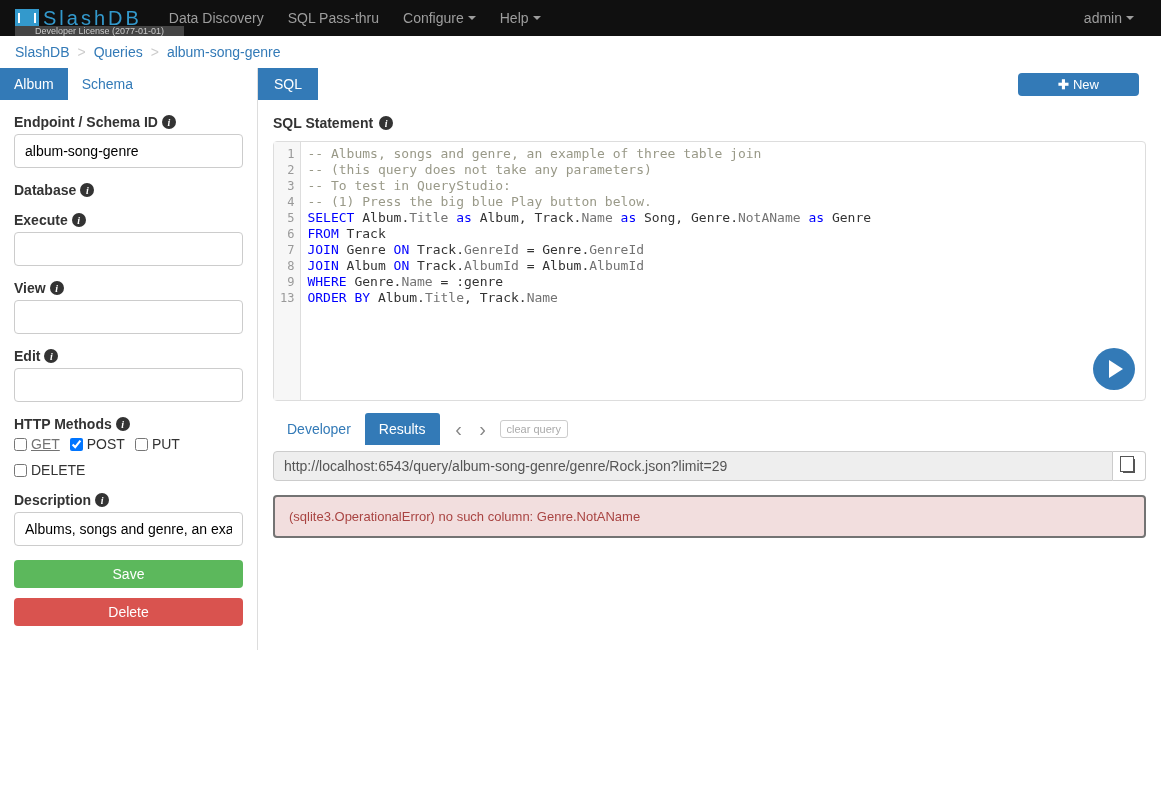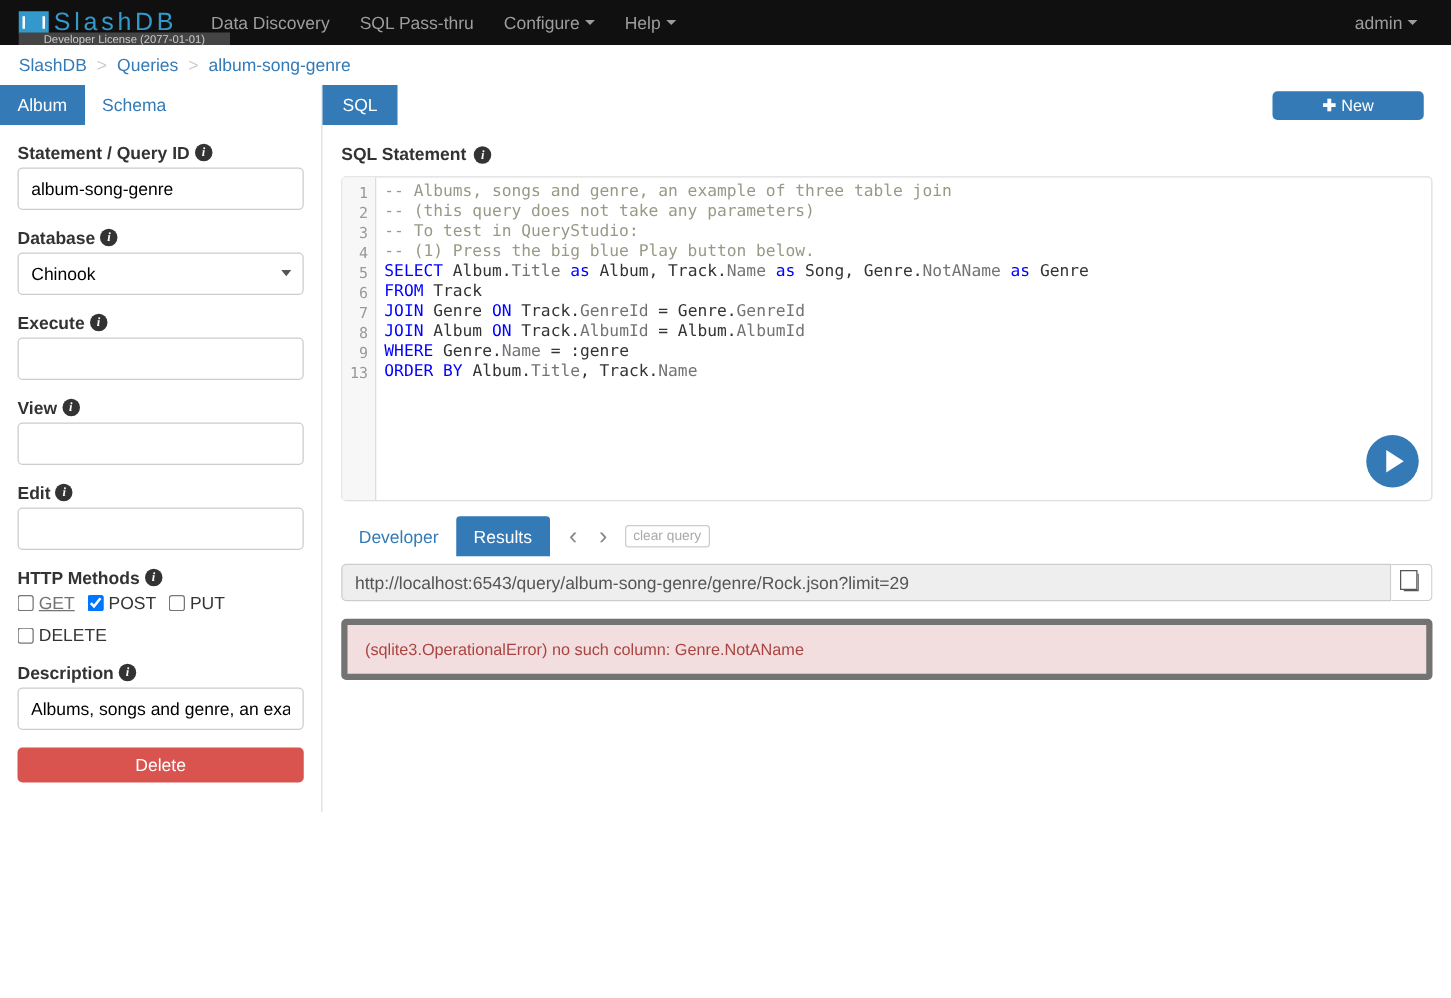--- a/index.html
+++ b/index.html
@@ -35,21 +35,21 @@
 .method-get { color: #737373; text-decoration: underline; }
 .btn { display: block; width: 100%; padding: 6px 12px; border: none; border-radius: 4px; color: #fff; font-size: 14px; cursor: pointer; margin-bottom: 10px; text-align: center; }
 .btn-success { background: #5cb85c; }
 .btn-danger { background: #d9534f; }
 .content { flex: 1; padding: 0; }
 .content-tabs { display: flex; align-items: center; padding-right: 22px; }
 .content-tabs .tab { padding: 8px 16px; }
 .btn-new { background: #337ab7; color: #fff; border: none; border-radius: 4px; padding: 4px 40px; font-size: 13px; cursor: pointer; display: flex; align-items: center; gap: 4px; }
 .plus-icon { font-weight: bold; }
 .content-body { padding: 15px; }
-.sql-label { font-weight: 700; font-size: 14px; display: flex; align-items: flex-end; gap: 6px; margin-bottom: 10px; }
+.sql-label { font-weight: 700; font-size: 14px; display: flex; align-items: center; gap: 6px; margin-bottom: 10px; }
 .editor { border: 1px solid #ddd; border-radius: 4px; position: relative; height: 260px; font-family: Menlo, Monaco, Consolas, monospace; font-size: 13px; display: flex; }
 .gutter { background: #f7f7f7; border-right: 1px solid #ddd; padding: 4px 6px; text-align: right; color: #999; user-select: none; line-height: 16px; font-size: 12px; }
 .gutter div { height: 16px; }
 .code { padding: 4px 6px; line-height: 16px; white-space: pre; flex: 1; }
 .code-line { height: 16px; }
 .c-comment { color: #999988; }
 .c-kw { color: #0000ff; }
 .c-prop { color: #737373; }
 .play-btn { position: absolute; bottom: 10px; right: 10px; width: 42px; height: 42px; border-radius: 50%; background: #337ab7; display: flex; align-items: center; justify-content: center; cursor: pointer; }
 .play-btn::before { content: ""; width: 0; height: 0; border-left: 14px solid #fff; border-top: 9px solid transparent; border-bottom: 9px solid transparent; margin-left: 3px; }
@@ -58,21 +58,21 @@
 .result-tabs .rtab.active { background: #337ab7; color: #fff; border-radius: 3px 3px 0 0; }
 .nav-arrows { display: flex; gap: 2px; margin-left: 8px; }
 .arrow { width: 22px; height: 22px; display: flex; align-items: center; justify-content: center; color: #888; cursor: pointer; font-size: 20px; }
 .clear-sort { border: 1px solid #ccc; background: #fff; color: #aaa; font-size: 11px; padding: 2px 6px; border-radius: 3px; margin-left: 6px; cursor: pointer; }
 .status-badge { margin-left: auto; background: #eee; padding: 8px 12px; font-size: 13px; font-weight: 700; color: #333; }
 .url-bar { display: flex; margin-top: 6px; }
 .url-input { flex: 1; padding: 6px 10px; border: 1px solid #ccc; border-radius: 4px 0 0 4px; background: #eee; color: #555; font-size: 14px; }
 .copy-btn { border: 1px solid #ccc; border-left: none; background: #fff; padding: 0 10px; border-radius: 0 4px 4px 0; cursor: pointer; display: flex; align-items: center; }
 .copy-icon { width: 12px; height: 14px; border: 1px solid #555; position: relative; }
 .copy-icon::before { content: ""; position: absolute; width: 12px; height: 14px; border: 1px solid #555; top: -4px; left: -4px; background: #fff; }
-.error-box { margin-top: 14px; background: #f2dede; border: 5px solid #737373; color: #a94442; padding: 12px 14px; border-radius: 4px; font-size: 13px; }
+.error-box { margin-top: 14px; background: #f2dede; border: 2px solid #737373; color: #a94442; padding: 12px 14px; border-radius: 4px; font-size: 13px; }
 </style>
 </head>
 <body>
 
 <div class="navbar">
   <div class="logo">
     <span class="logo-icon"></span>
     <span class="logo-text">SlashDB</span>
     <span class="license">Developer License (2077-01-01)</span>
   </div>
@@ -103,33 +103,30 @@
 
 <div class="main">
   <div class="sidebar">
     <div class="tabs">
       <div class="tab active">Album</div>
       <div class="tab">Schema</div>
     </div>
     <div class="sidebar-body">
       <div class="form-group">
         <div class="form-label">
-            <span>Statement / Query ID</span>
+            <span>Endpoint / Schema ID</span>
             <span class="info-icon">i</span>
           </div>
         <input class="form-control" value="album-song-genre" style="">
       </div>
       <div class="form-group">
         <div class="form-label">
             <span>Database</span>
             <span class="info-icon">i</span>
           </div>
-        <div class="select-wrap">
-          <select class="form-control"><option>Chinook</option></select>
-        </div>
       </div>
       <div class="form-group">
         <div class="form-label">
             <span>Execute</span>
             <span class="info-icon">i</span>
           </div>
         <input class="form-control" value="" style="">
       </div>
       <div class="form-group">
         <div class="form-label">
@@ -169,20 +166,21 @@
             </label>
         </div>
       </div>
       <div class="form-group">
         <div class="form-label">
             <span>Description</span>
             <span class="info-icon">i</span>
           </div>
         <input class="form-control" value="Albums, songs and genre, an example of three table join" style="">
       </div>
+      <button class="btn btn-success">Save</button>
       <button class="btn btn-danger">Delete</button>
     </div>
   </div>
 
   <div class="content">
     <div class="content-tabs">
       <div class="tab active">SQL</div>
       <div class="spacer" style="flex:1"></div>
       <button class="btn-new">
           <span class="plus-icon">✚</span>

